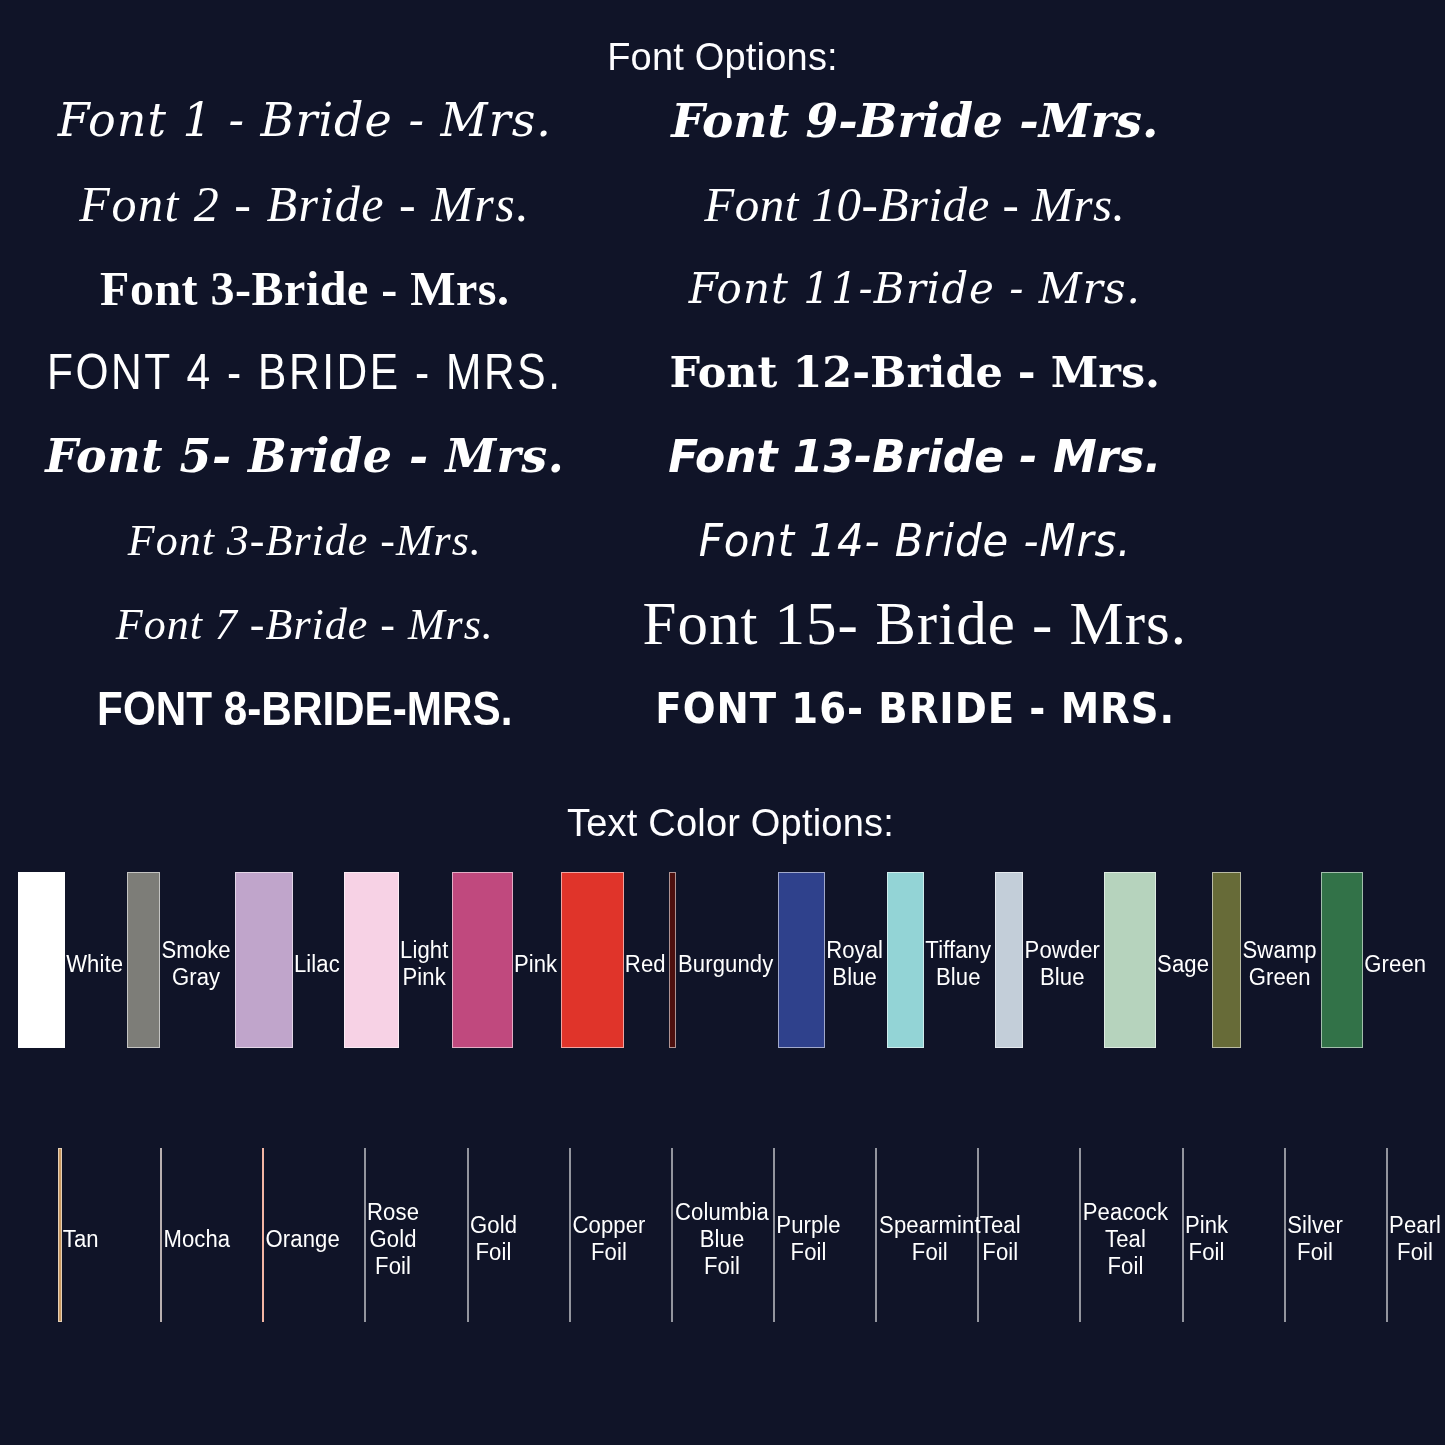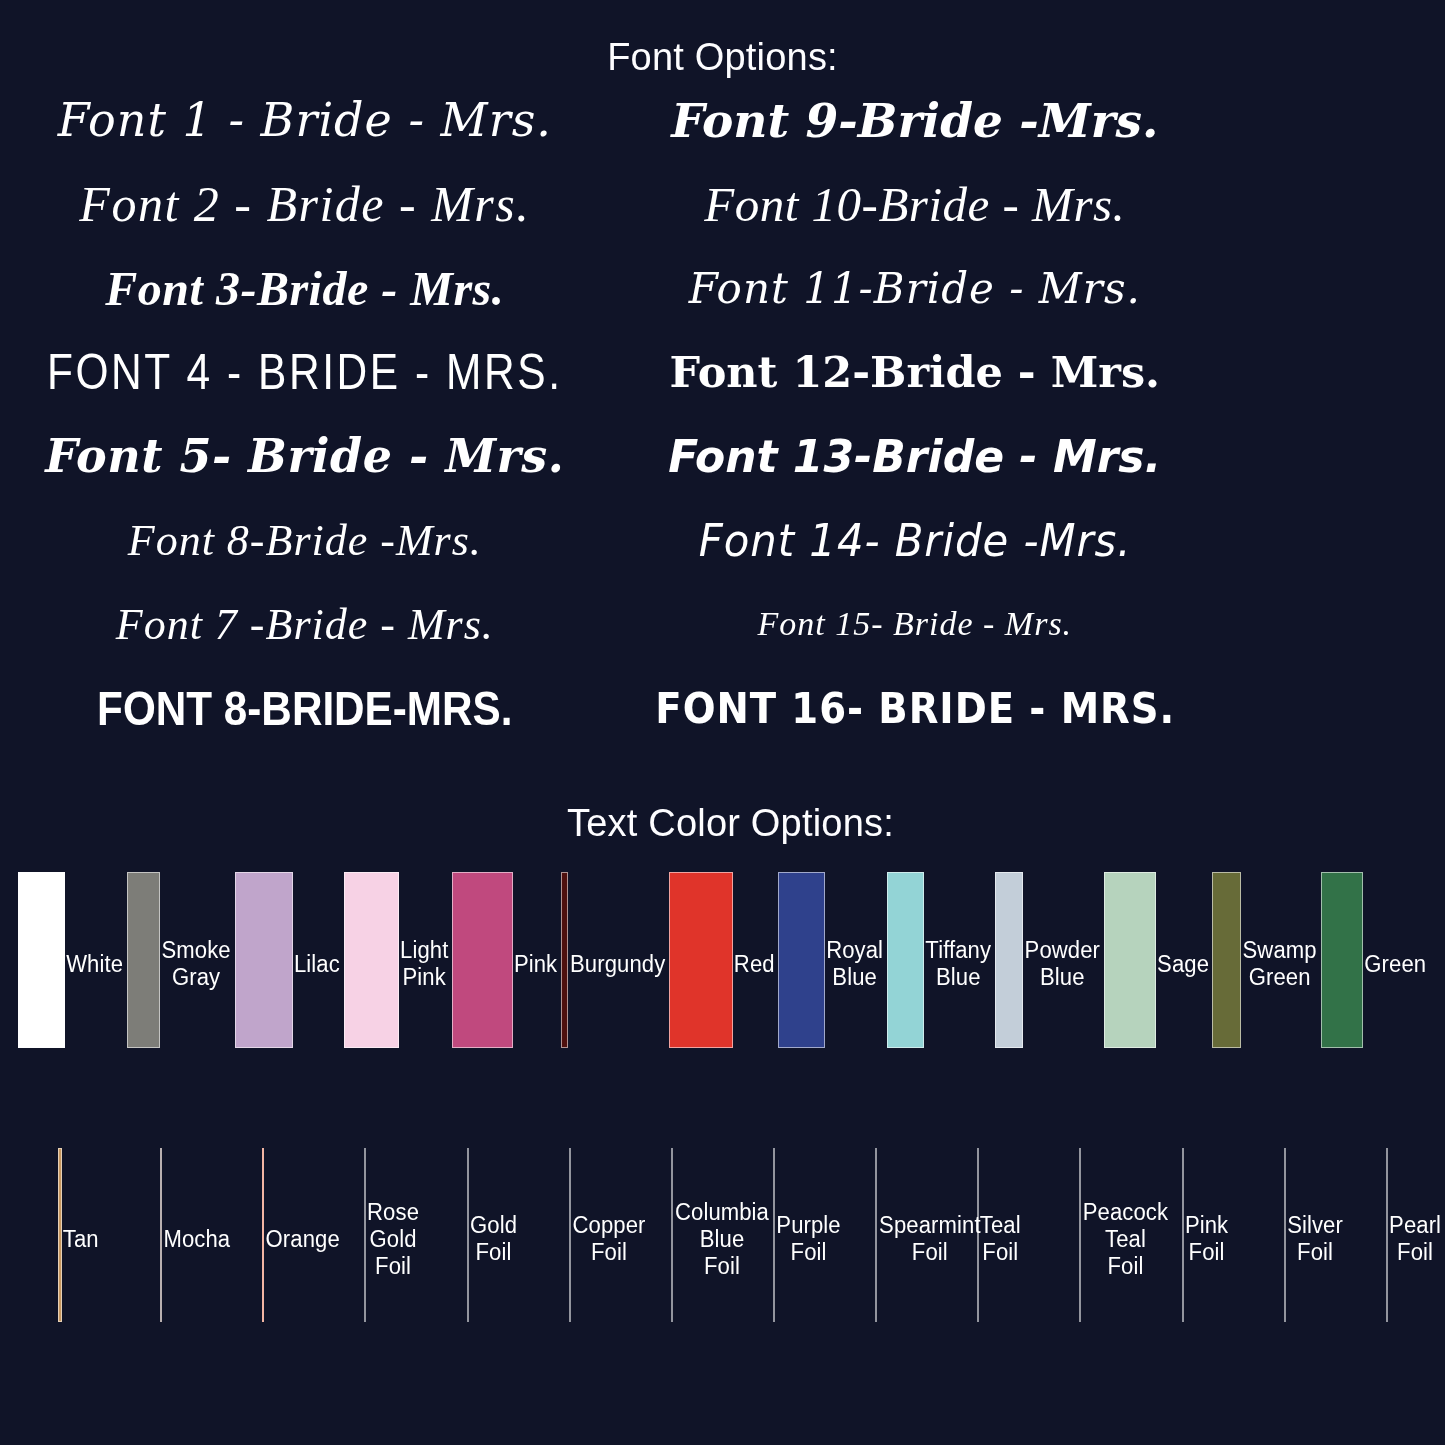--- a/index.html
+++ b/index.html
@@ -61,32 +61,32 @@
     align-items: center;
     justify-content: center;
     white-space: nowrap;
     color: #ffffff;
     overflow: hidden;
   }
 
   
   .s-script-thin   { font-family: "DejaVu Serif", serif; font-style: italic; font-weight: 400; font-size: 46px; letter-spacing: 1px; }
   .s-script-med    { font-family: "Liberation Serif", serif; font-style: italic; font-weight: 400; font-size: 50px; letter-spacing: 1.5px; }
-  .s-script-bold   { font-family: "Liberation Serif", serif; font-style: italic; font-weight: 700; font-size: 48px; letter-spacing: 0.5px; }
+  .s-script-bold   { font-family: "Liberation Serif", serif; font-weight: 700; font-size: 48px; letter-spacing: 0.5px; }
   .s-condensed-caps{ font-family: "Liberation Sans Narrow", "Liberation Sans", sans-serif; font-weight: 400; font-size: 50px; letter-spacing: 3px; transform: scaleX(0.85); }
   .s-bold-script   { font-family: "DejaVu Serif", serif; font-style: italic; font-weight: 700; font-size: 46px; letter-spacing: 0.5px; }
   .s-fine-script   { font-family: "Liberation Serif", serif; font-style: italic; font-weight: 400; font-size: 44px; letter-spacing: 1px; }
   .s-heavy-caps    { font-family: "Liberation Sans", sans-serif; font-weight: 700; font-size: 48px; letter-spacing: 0px; transform: scaleX(0.88); }
   .s-brush-bold    { font-family: "DejaVu Serif", serif; font-style: italic; font-weight: 700; font-size: 47px; letter-spacing: 0px; }
   .s-calligraphy   { font-family: "Liberation Serif", serif; font-style: italic; font-weight: 400; font-size: 49px; letter-spacing: 0.5px; }
   .s-light-script  { font-family: "DejaVu Serif", serif; font-style: italic; font-weight: 400; font-size: 42px; letter-spacing: 1px; }
   .s-slab-bold     { font-family: "DejaVu Serif", serif; font-weight: 700; font-size: 43px; letter-spacing: 0px; }
   .s-marker        { font-family: "DejaVu Sans", sans-serif; font-style: italic; font-weight: 700; font-size: 44px; letter-spacing: 0px; }
   .s-hand-thin     { font-family: "DejaVu Sans", sans-serif; font-style: italic; font-weight: 400; font-size: 44px; letter-spacing: 1px; transform: scaleX(0.95); }
-  .s-serif-light   { font-family: "Liberation Serif", serif; font-weight: 400; font-size: 34px; letter-spacing: 1px; font-style: italic; }
+  .s-serif-light   { font-family: "Liberation Serif", serif; font-weight: 400; font-size: 61px; letter-spacing: 1px; }
   .s-quirky-caps   { font-family: "DejaVu Sans", sans-serif; font-weight: 700; font-size: 42px; letter-spacing: 1px; transform: scaleX(0.92); }
 
   
   .swatch-row {
     position: absolute;
     left: 0;
     width: 1445px;
     display: flex;
     justify-content: space-between;
     padding: 0 18px;
@@ -126,21 +126,21 @@
 
 <div class="section-title" id="font-options-title">Font Options:</div>
 
 <div class="font-grid">
   <div class="font-col left">
     <div class="font-row s-script-thin">Font 1 - Bride - Mrs.</div>
     <div class="font-row s-script-med">Font 2 - Bride - Mrs.</div>
     <div class="font-row s-script-bold">Font 3-Bride - Mrs.</div>
     <div class="font-row s-condensed-caps">FONT 4 - BRIDE - MRS.</div>
     <div class="font-row s-bold-script">Font 5- Bride - Mrs.</div>
-    <div class="font-row s-fine-script">Font 8-Bride -Mrs.</div>
+    <div class="font-row s-fine-script">Font 3-Bride -Mrs.</div>
     <div class="font-row s-fine-script">Font 7 -Bride - Mrs.</div>
     <div class="font-row s-heavy-caps">FONT 8-BRIDE-MRS.</div>
   </div>
   <div class="font-col right">
     <div class="font-row s-brush-bold">Font 9-Bride -Mrs.</div>
     <div class="font-row s-calligraphy">Font 10-Bride - Mrs.</div>
     <div class="font-row s-light-script">Font 11-Bride - Mrs.</div>
     <div class="font-row s-slab-bold">Font 12-Bride - Mrs.</div>
     <div class="font-row s-marker">Font 13-Bride - Mrs.</div>
     <div class="font-row s-hand-thin">Font 14-  Bride -Mrs.</div>
@@ -168,26 +168,26 @@
     <div class="swatch-cell">
       <div class="swatch-chip" style="background: rgb(247, 210, 229);"></div>
       <div class="swatch-label">Light
 Pink</div>
     </div>
     <div class="swatch-cell">
       <div class="swatch-chip" style="background: rgb(192, 73, 126);"></div>
       <div class="swatch-label">Pink</div>
     </div>
     <div class="swatch-cell">
+      <div class="swatch-chip" style="background: rgb(224, 52, 42);"></div>
+      <div class="swatch-label">Red</div>
+    </div>
+    <div class="swatch-cell">
       <div class="swatch-chip" style="background: rgb(78, 16, 14);"></div>
       <div class="swatch-label">Burgundy</div>
-    </div>
-    <div class="swatch-cell">
-      <div class="swatch-chip" style="background: rgb(224, 52, 42);"></div>
-      <div class="swatch-label">Red</div>
     </div>
     <div class="swatch-cell">
       <div class="swatch-chip" style="background: rgb(47, 65, 140);"></div>
       <div class="swatch-label">Royal
 Blue</div>
     </div>
     <div class="swatch-cell">
       <div class="swatch-chip" style="background: rgb(147, 212, 214);"></div>
       <div class="swatch-label">Tiffany
 Blue</div>

